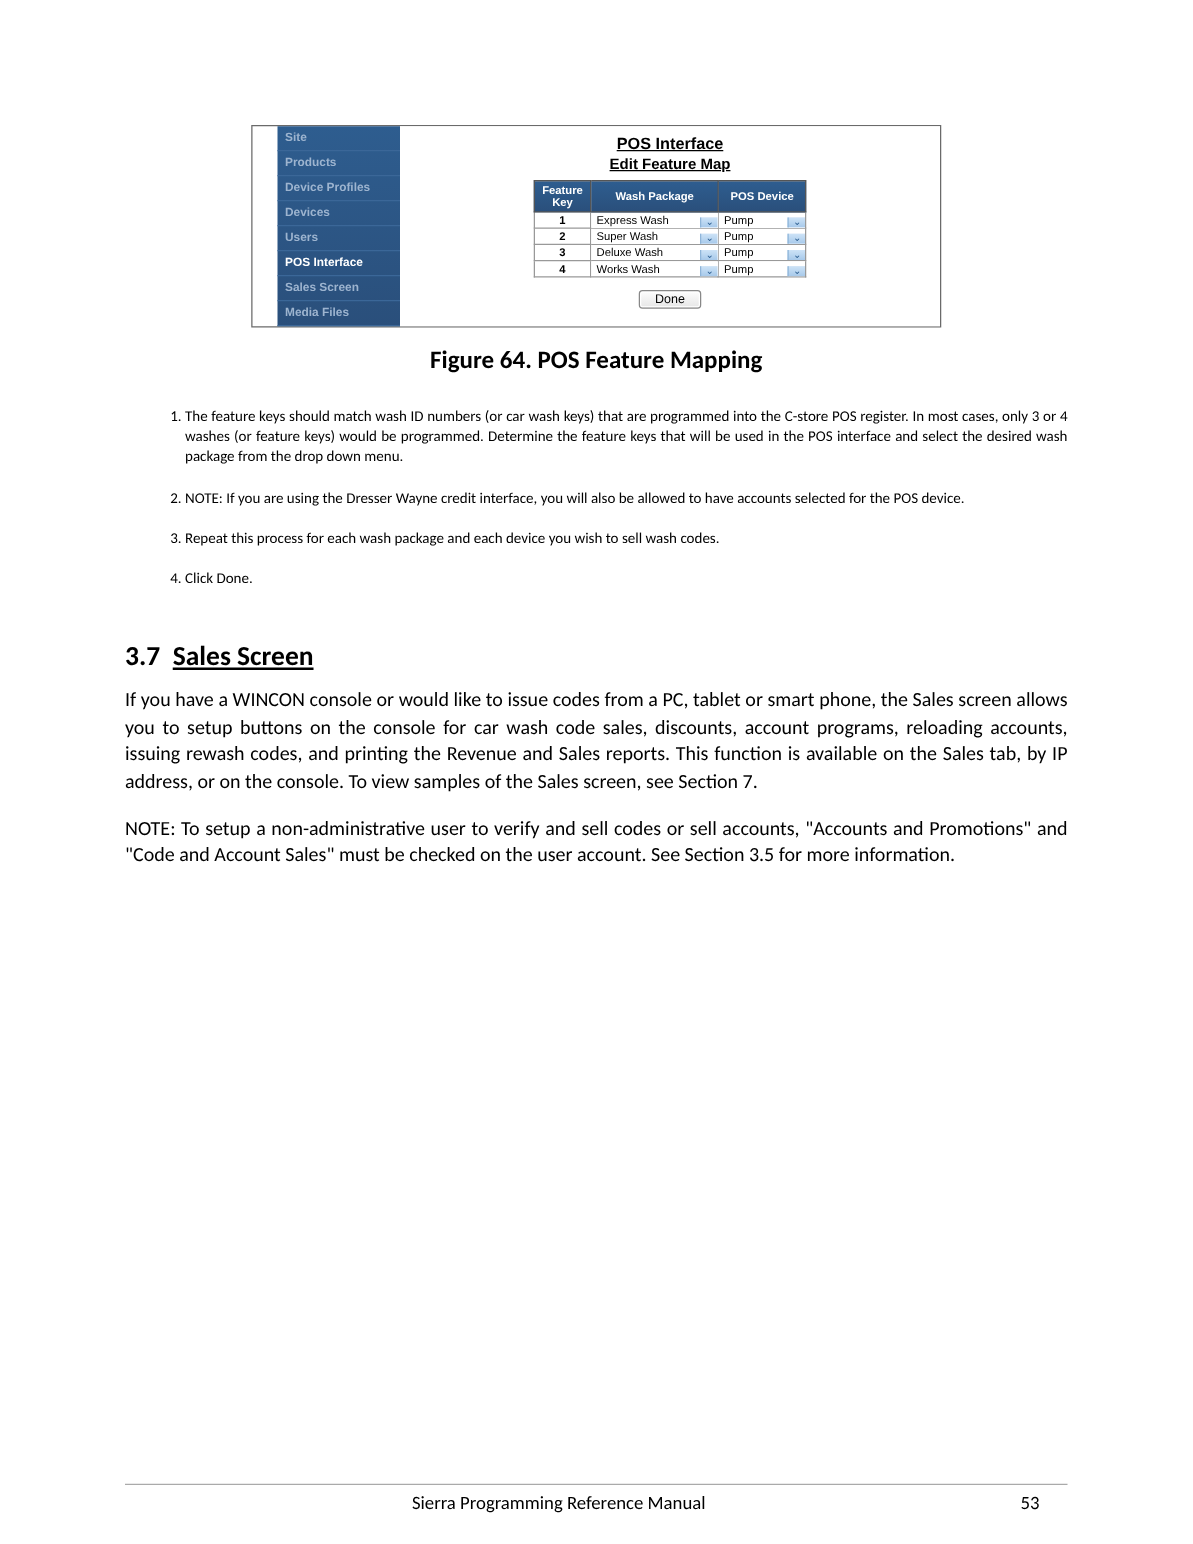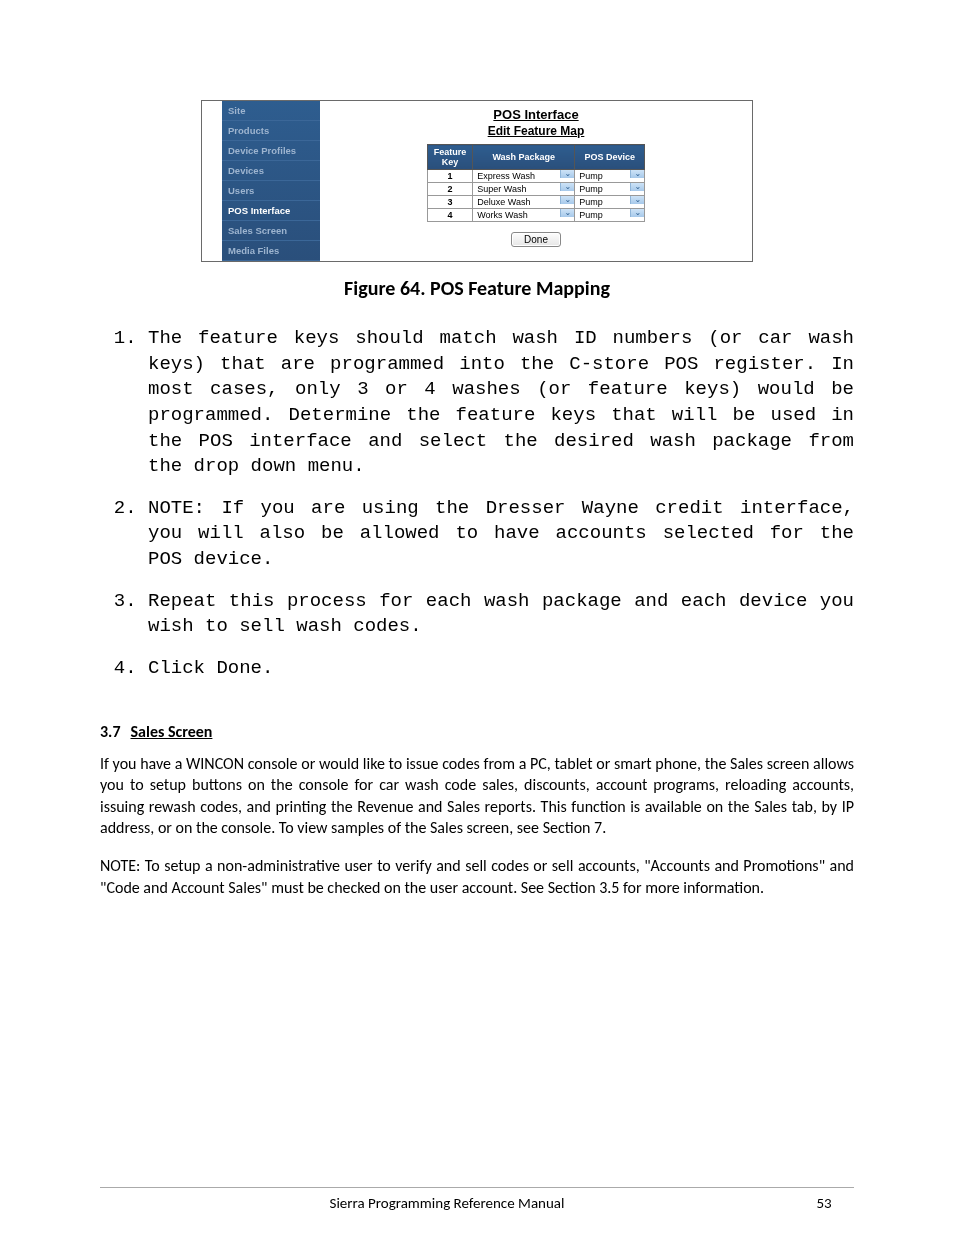--- a/index.html
+++ b/index.html
@@ -24,21 +24,21 @@
   .sub-title { font-family: Tahoma, Arial, sans-serif; font-size: 12px; font-weight: bold; text-decoration: underline; margin: 2px 0 6px 0; }
   .feat-table { margin: 0 auto; border-collapse: collapse; font-family: Tahoma, Arial, sans-serif; font-size: 9px; }
   .feat-table th {
     background: linear-gradient(#2e5d8f, #2a4f7b);
     color: #fff; font-weight: bold;
     border: 1px solid #555; padding: 2px 6px;
   }
   .feat-table td { border: 1px solid #999; padding: 1px 4px; text-align: left; background: #fff; }
   .feat-table td.keycell { text-align: center; font-weight: bold; width: 34px; }
   .dd-cell { position: relative; padding: 0 !important; }
-  .dd-inner { display: flex; align-items: flex-start; }
+  .dd-inner { display: flex; align-items: flex-end; }
   .dd-text { flex: 1; padding: 1px 4px; }
   .dd-btn {
     width: 14px; background: linear-gradient(#cde3f7, #a7c9ea);
     border-left: 1px solid #8fb5d9;
     display: flex; align-items: center; justify-content: center;
     color: #2d5e90; font-size: 8px; line-height: 1;
   }
   .wash-col { width: 102px; }
   .dev-col { width: 70px; }
   .done-btn {
@@ -46,25 +46,25 @@
     font-family: Tahoma, Arial, sans-serif; font-size: 10px;
     padding: 1px 12px;
     background: linear-gradient(#fdfdfd, #e6e6e6);
     border: 1px solid #888; border-radius: 3px;
     box-shadow: inset 0 0 0 1px #fff;
   }
 
   .caption { text-align: center; font-weight: bold; font-size: 20px; margin: 6px 0 26px 0; }
 
   
-  ol.steps { font-size: 19px; margin: 0 0 40px 28px; padding-left: 20px; font-family: Liberation Mono, monospace; }
+  ol.steps { font-size: 12px; margin: 0 0 40px 28px; padding-left: 20px; }
   ol.steps > li { margin-bottom: 16px; text-align: justify; line-height: 1.35; }
   ol.steps p { margin-top: 14px; text-align: justify; }
 
-  .sec-heading { font-size: 16px; font-weight: bold; margin: 40px 0 12px 0; }
+  .sec-heading { font-size: 22px; font-weight: bold; margin: 40px 0 12px 0; }
   .sec-heading .num { display: inline-block; margin-right: 10px; }
   .sec-heading .title { text-decoration: underline; }
 
   .body-p { font-size: 16px; text-align: justify; line-height: 1.35; margin-bottom: 16px; }
 
   .footer {
     position: absolute; left: 100px; right: 100px; bottom: 23px;
     border-top: 1px solid #aaa; padding-top: 6px;
     font-size: 15px;
   }

